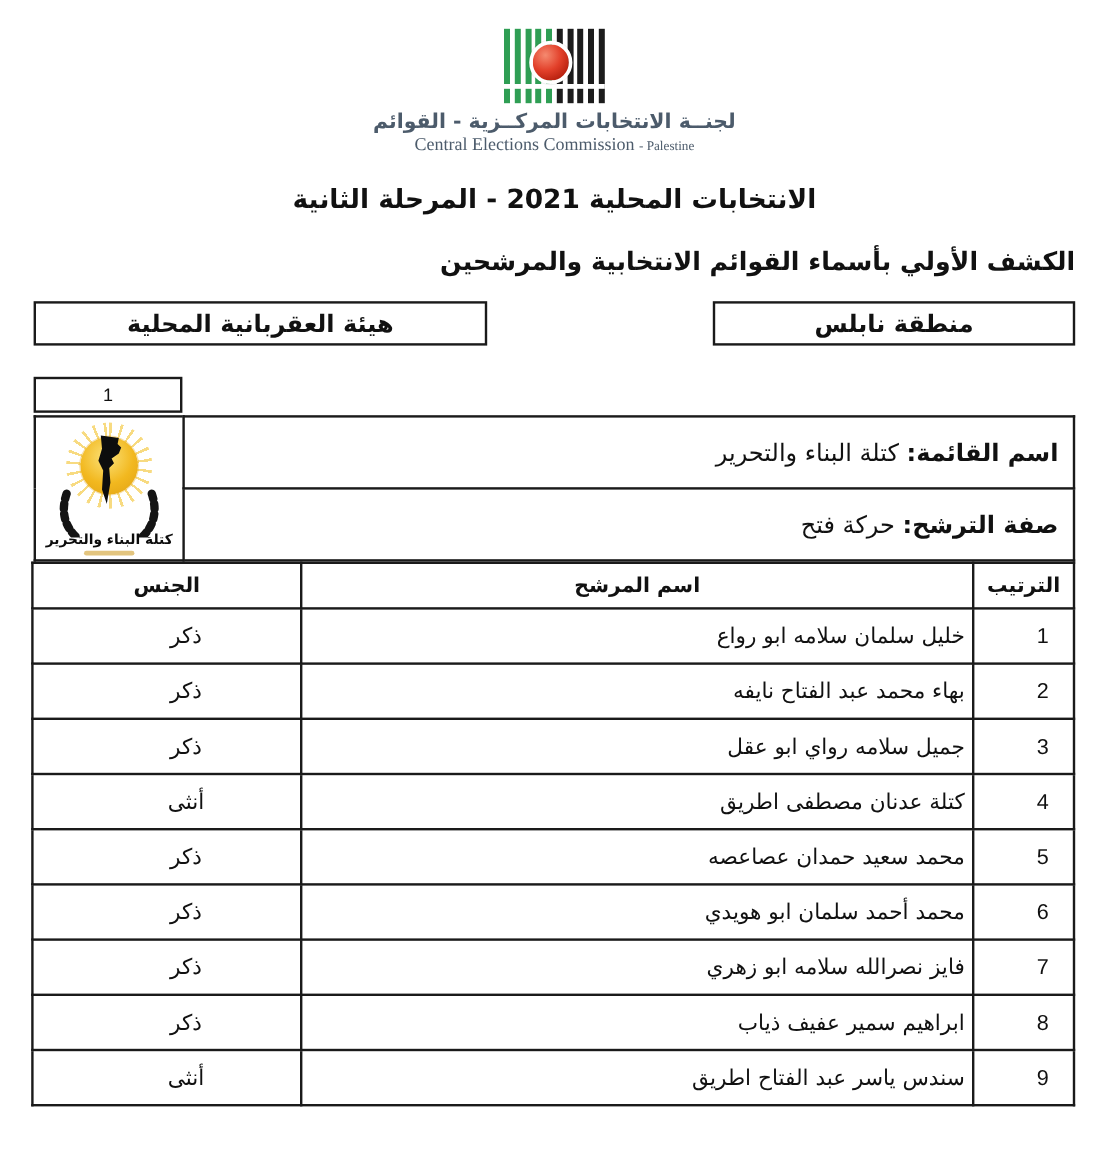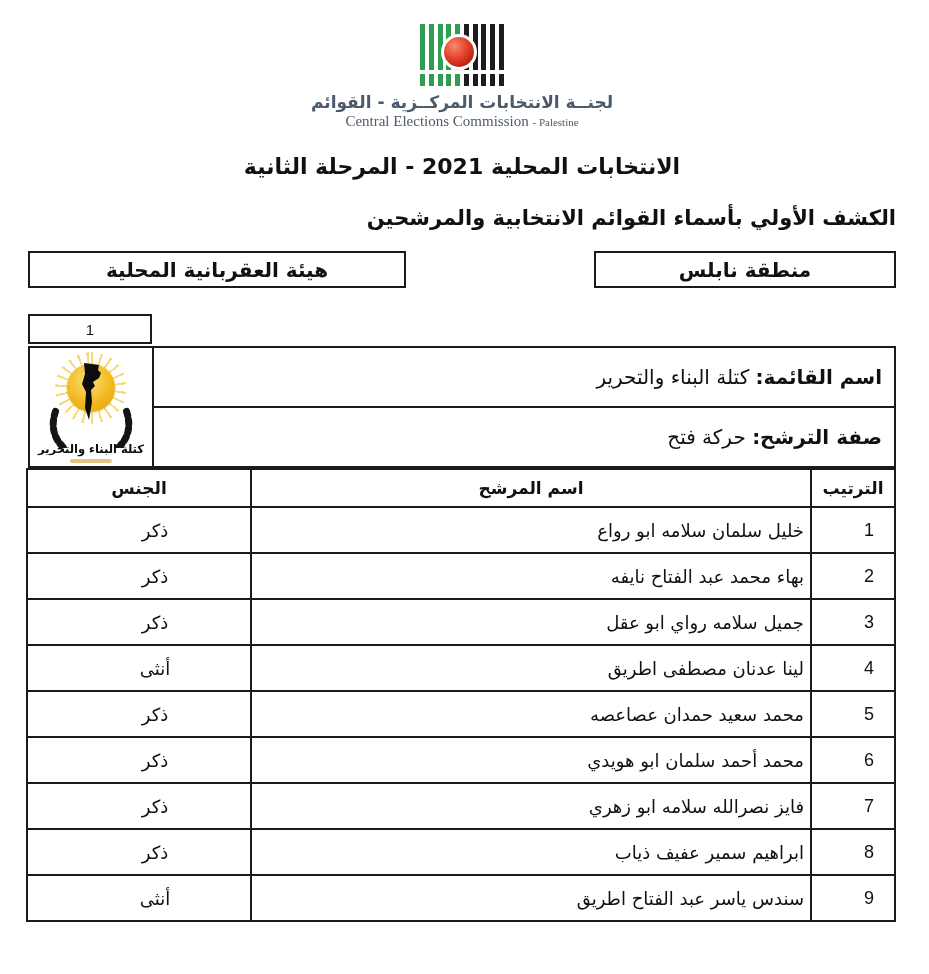--- a/index.html
+++ b/index.html
@@ -193,21 +193,21 @@
     </tr>
 
     <tr>
       <td class="c-rank">3</td>
       <td class="c-name">جميل سلامه رواي ابو عقل</td>
       <td class="c-gender">ذكر</td>
     </tr>
 
     <tr>
       <td class="c-rank">4</td>
-      <td class="c-name">لينا عدنان مصطفى اطريق</td>
+      <td class="c-name">كتلة عدنان مصطفى اطريق</td>
       <td class="c-gender">أنثى</td>
     </tr>
 
     <tr>
       <td class="c-rank">5</td>
       <td class="c-name">محمد سعيد حمدان عصاعصه</td>
       <td class="c-gender">ذكر</td>
     </tr>
 
     <tr>

